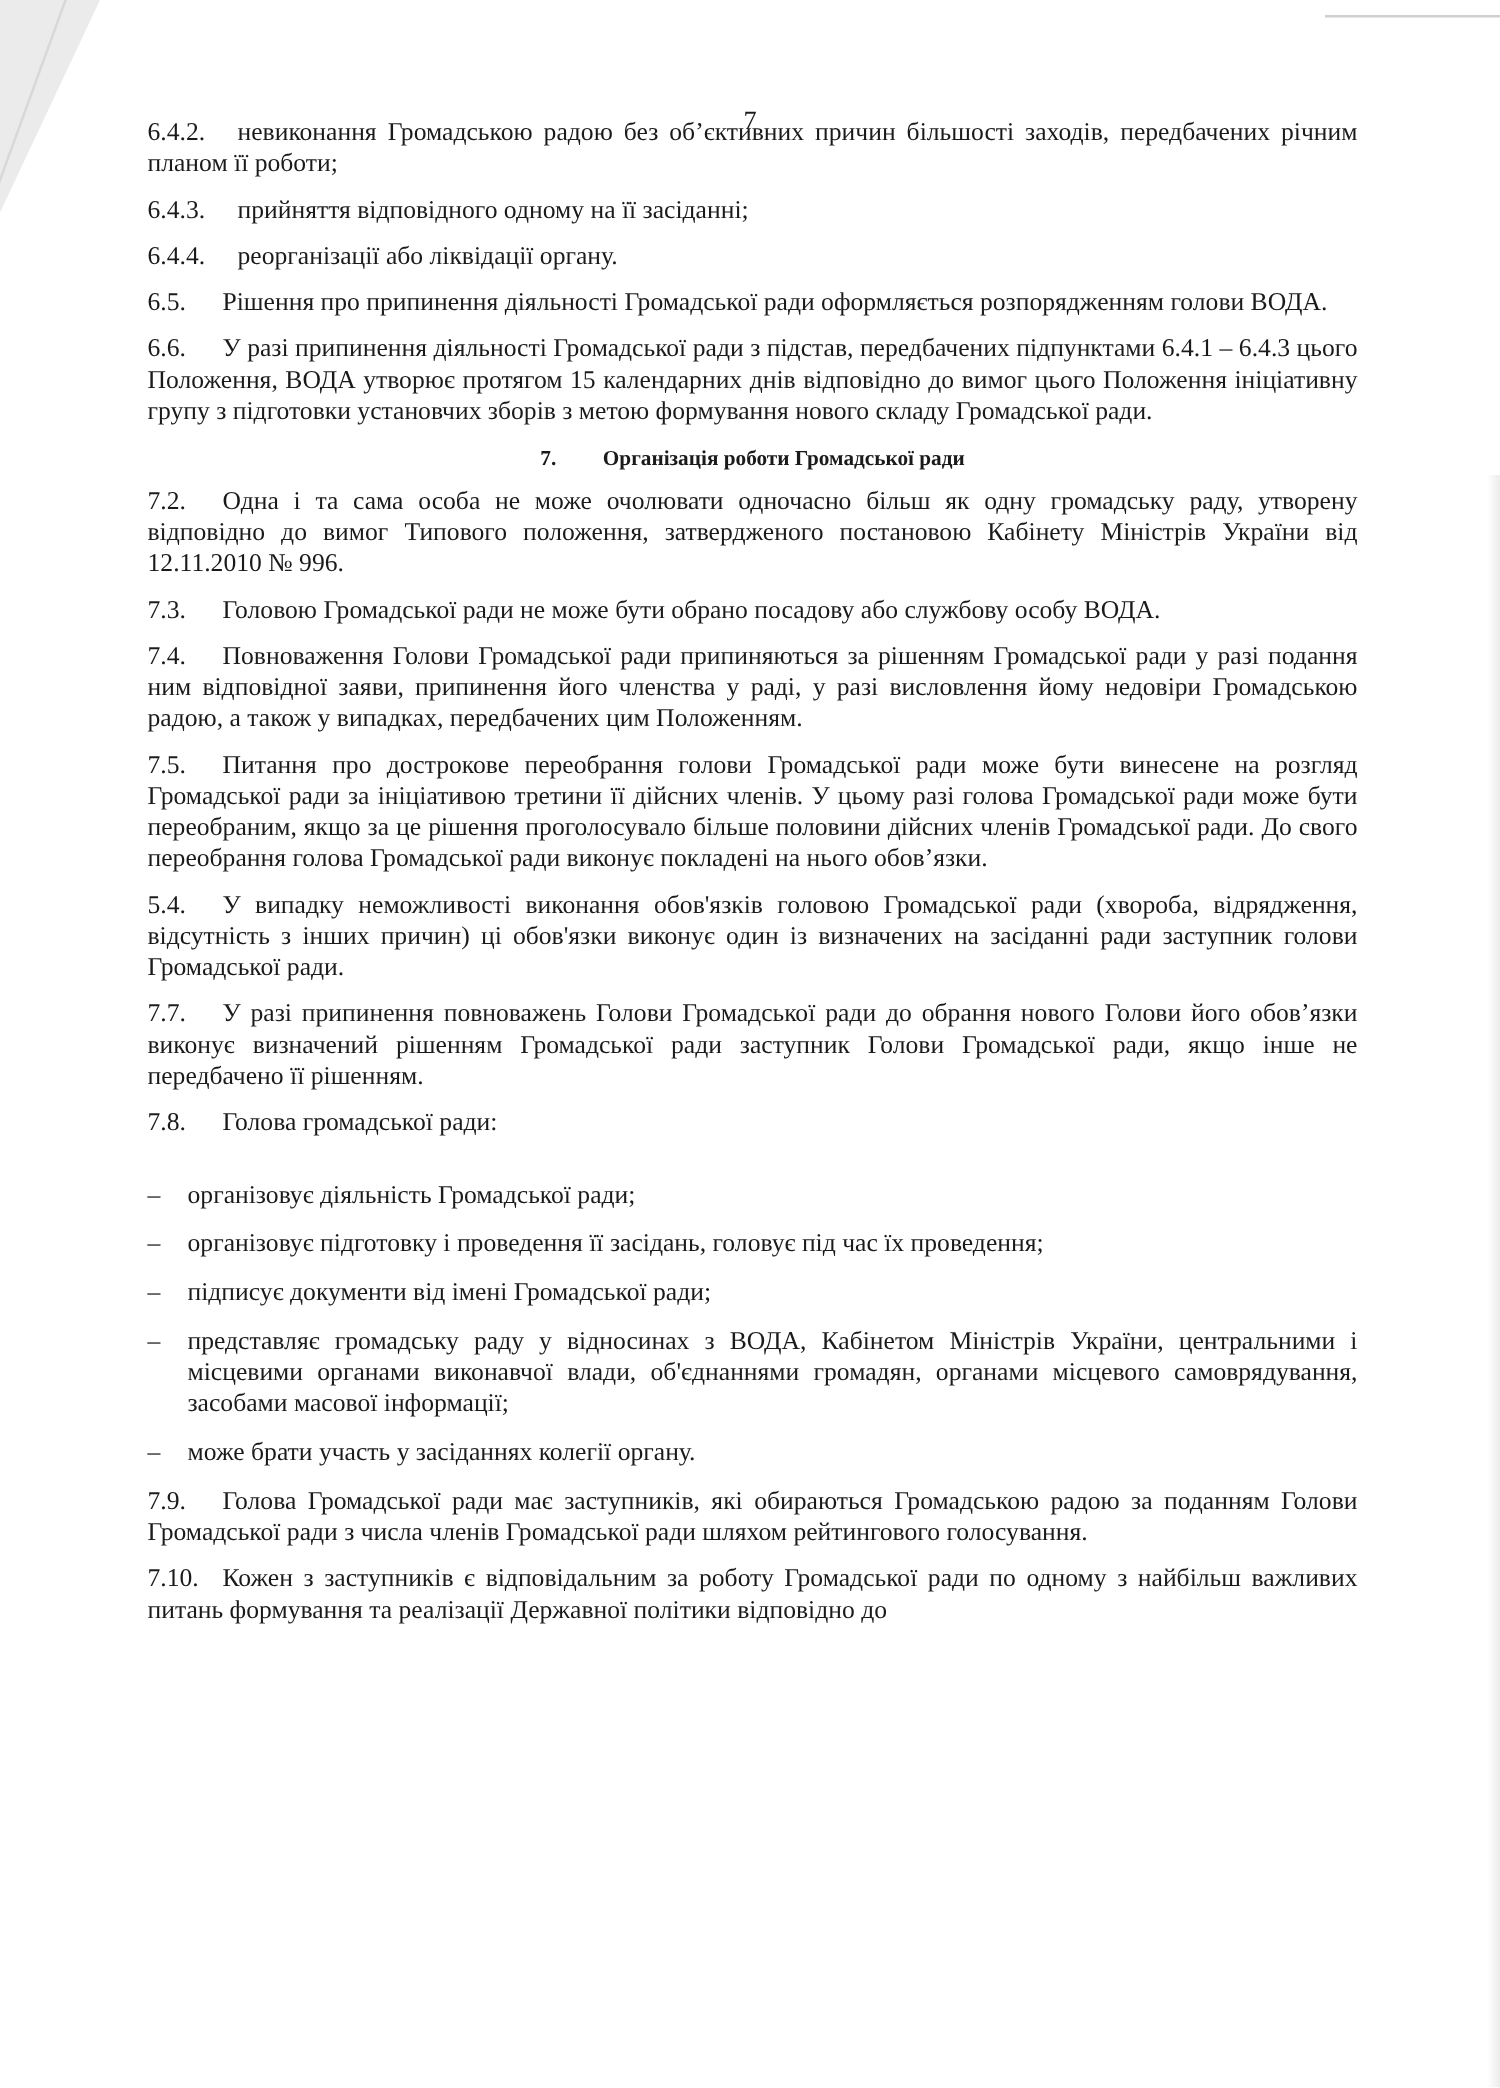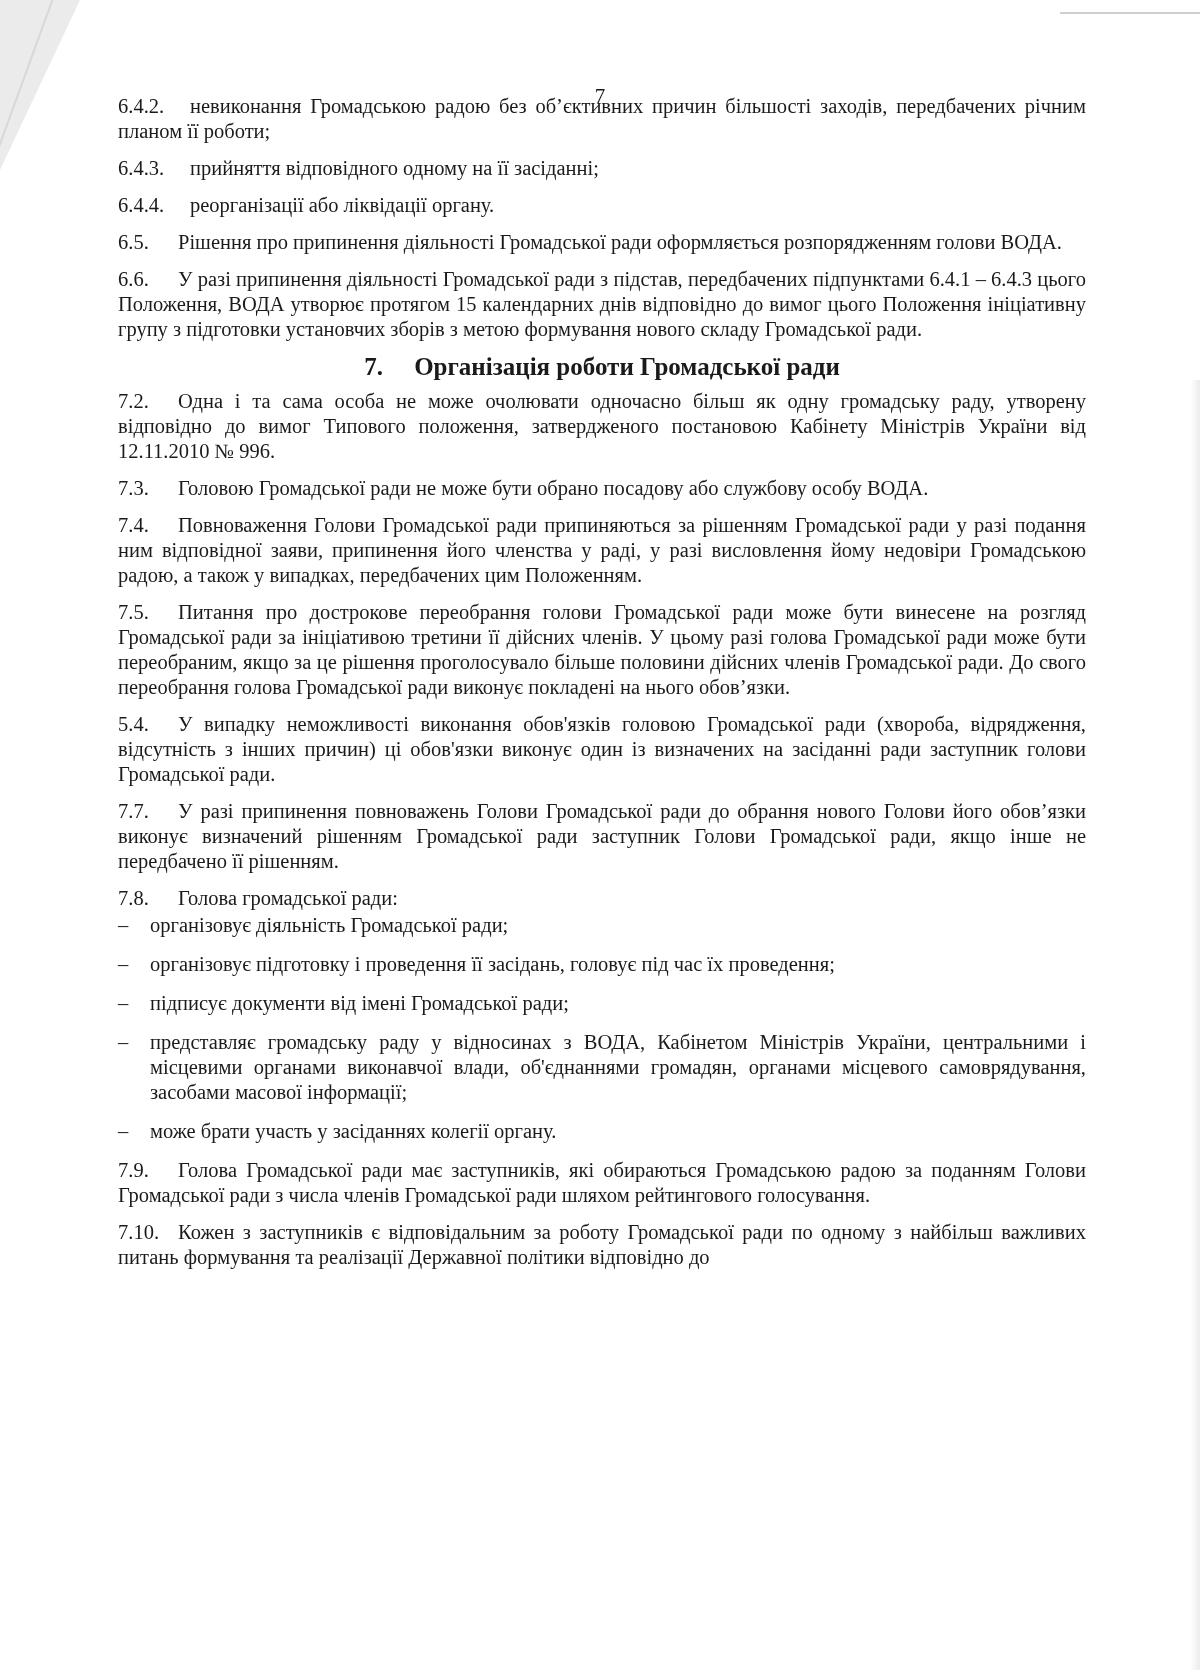--- a/index.html
+++ b/index.html
@@ -28,21 +28,21 @@
     font-size: 21px;
   }
   .content {
     position: absolute; left: 118px; top: 94px; width: 968px;
     font-size: 20.5px; line-height: 25px; text-align: justify;
   }
   .para { margin: 0 0 12px 0; }
   .para .num { display: inline-block; min-width: 72px; }
   .para .num.short { min-width: 60px; }
   .heading {
-    text-align: center; font-weight: bold; font-size: 25px; margin: 6px 0 10px 0;
+    text-align: center; font-weight: bold; font-size: 17px; margin: 6px 0 10px 0;
   }
   .heading .num { display: inline-block; width: 50px; text-align: left; }
   .bullet { margin: 0 0 14px 0; display: flex; }
   .bullet .dash { width: 32px; flex-shrink: 0; }
   .bullet .txt { flex: 1; text-align: justify; }
 </style>
 </head>
 <body>
 
 <div class="scan-edge-left"></div>
@@ -63,21 +63,21 @@
   <div class="heading">
     <span class="num">7.</span><span>Організація роботи Громадської ради</span>
   </div>
 
   <p class="para"><span class="num short">7.2.</span><span>Одна і та сама особа не може очолювати одночасно більш як одну громадську раду, утворену відповідно до вимог Типового положення, затвердженого постановою Кабінету Міністрів України від 12.11.2010 № 996.</span></p>
   <p class="para"><span class="num short">7.3.</span><span>Головою Громадської ради не може бути обрано посадову або службову особу ВОДА.</span></p>
   <p class="para"><span class="num short">7.4.</span><span>Повноваження Голови Громадської ради припиняються за рішенням Громадської ради у разі подання ним відповідної заяви, припинення його членства у раді, у разі висловлення йому недовіри Громадською радою, а також у випадках, передбачених цим Положенням.</span></p>
   <p class="para"><span class="num short">7.5.</span><span>Питання про дострокове переобрання голови Громадської ради може бути винесене на розгляд Громадської ради за ініціативою третини її дійсних членів. У цьому разі голова Громадської ради може бути переобраним, якщо за це рішення проголосувало більше половини дійсних членів Громадської ради. До свого переобрання голова Громадської ради виконує покладені на нього обов’язки.</span></p>
   <p class="para"><span class="num short">5.4.</span><span>У випадку неможливості виконання обов'язків головою Громадської ради (хвороба, відрядження, відсутність з інших причин) ці обов'язки виконує один із визначених на засіданні ради заступник голови Громадської ради.</span></p>
   <p class="para"><span class="num short">7.7.</span><span>У разі припинення повноважень Голови Громадської ради до обрання нового Голови його обов’язки виконує визначений рішенням Громадської ради заступник Голови Громадської ради, якщо інше не передбачено її рішенням.</span></p>
-  <p class="para" style="margin-bottom:2px"><span class="num short">7.8.</span><span>Голова громадської ради:</span></p>
+  <p class="para" style="margin-bottom:33px"><span class="num short">7.8.</span><span>Голова громадської ради:</span></p>
 
   <div class="bullet">
       <span class="dash">–</span>
       <span class="txt">організовує діяльність Громадської ради;</span>
     </div>
   <div class="bullet">
       <span class="dash">–</span>
       <span class="txt">організовує підготовку і проведення її засідань, головує під час їх проведення;</span>
     </div>
   <div class="bullet">

